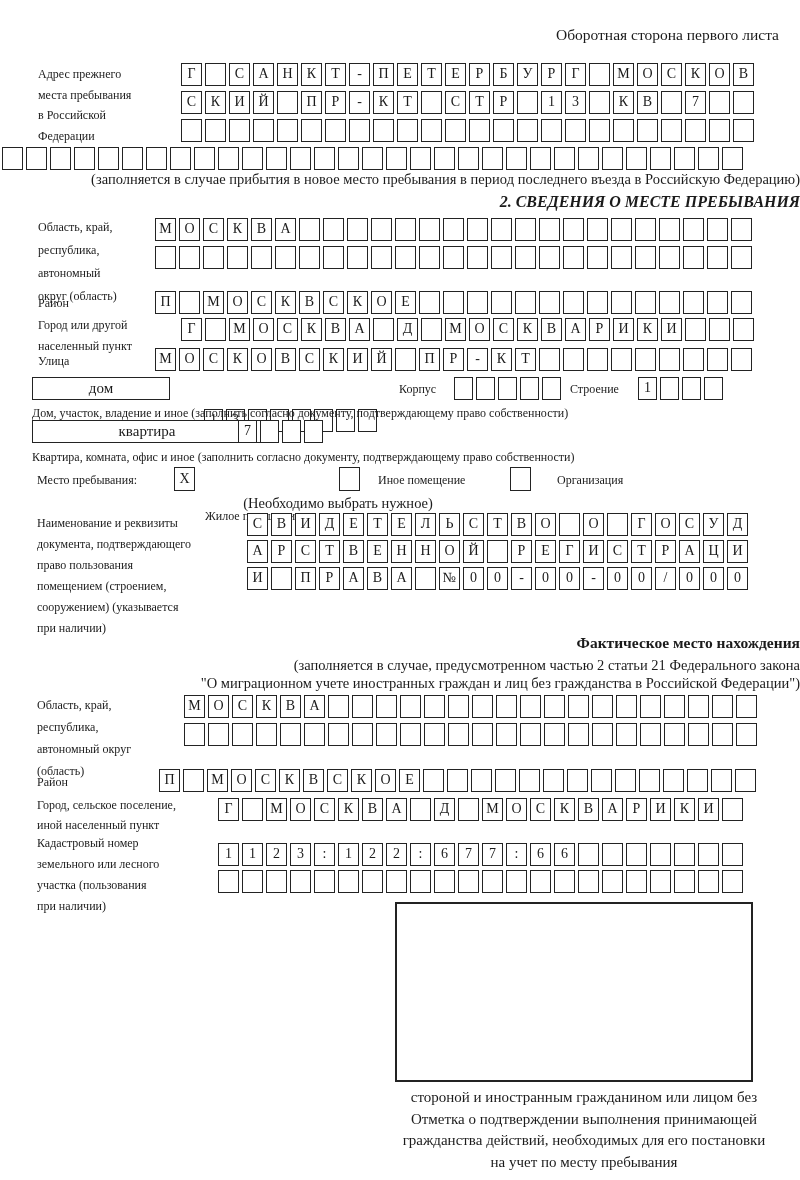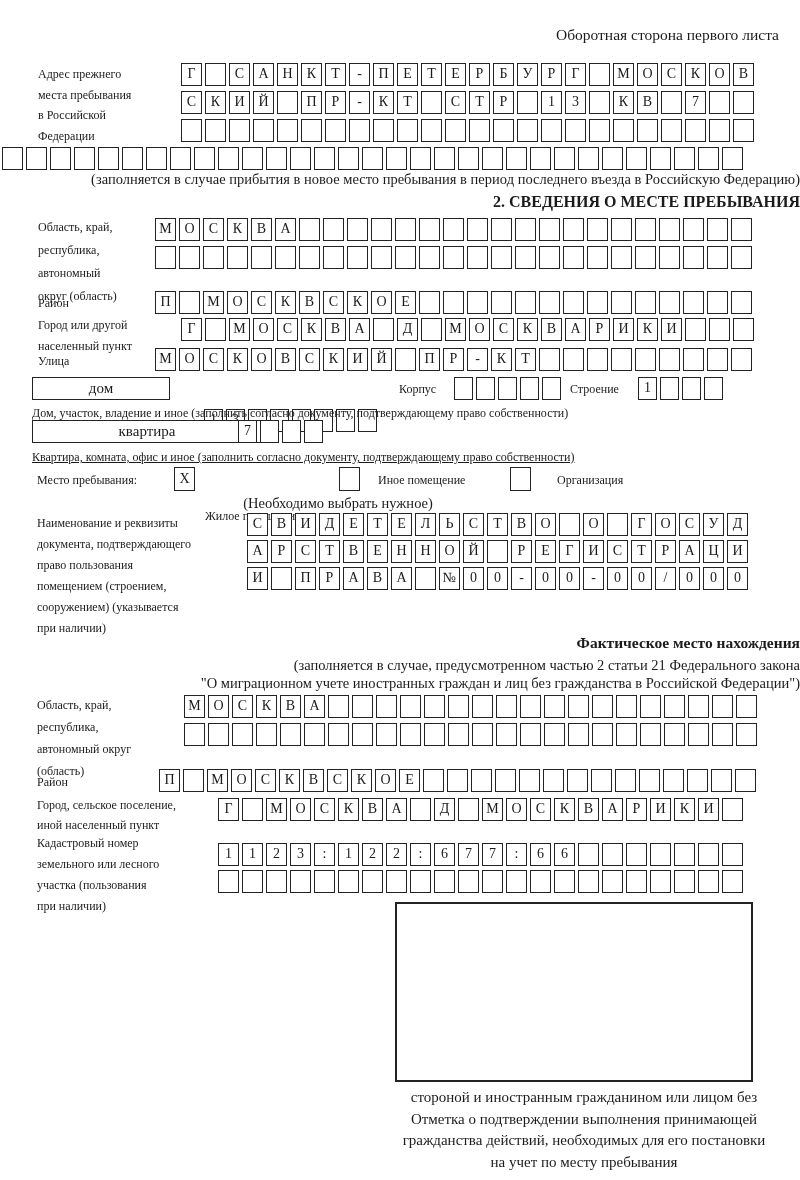--- a/index.html
+++ b/index.html
@@ -50,21 +50,21 @@
       <div>места пребывания</div>
       <div>в Российской</div>
       <div>Федерации</div>
     </div>
   <div class="cellrow" style="left:181px;top:63px;"><span class="cell">Г</span><span class="cell"></span><span class="cell">С</span><span class="cell">А</span><span class="cell">Н</span><span class="cell">К</span><span class="cell">Т</span><span class="cell">-</span><span class="cell">П</span><span class="cell">Е</span><span class="cell">Т</span><span class="cell">Е</span><span class="cell">Р</span><span class="cell">Б</span><span class="cell">У</span><span class="cell">Р</span><span class="cell">Г</span><span class="cell"></span><span class="cell">М</span><span class="cell">О</span><span class="cell">С</span><span class="cell">К</span><span class="cell">О</span><span class="cell">В</span></div>
   <div class="cellrow" style="left:181px;top:91px;"><span class="cell">С</span><span class="cell">К</span><span class="cell">И</span><span class="cell">Й</span><span class="cell"></span><span class="cell">П</span><span class="cell">Р</span><span class="cell">-</span><span class="cell">К</span><span class="cell">Т</span><span class="cell"></span><span class="cell">С</span><span class="cell">Т</span><span class="cell">Р</span><span class="cell"></span><span class="cell">1</span><span class="cell">3</span><span class="cell"></span><span class="cell">К</span><span class="cell">В</span><span class="cell"></span><span class="cell">7</span><span class="cell"></span><span class="cell"></span></div>
   <div class="cellrow" style="left:181px;top:119px;"><span class="cell"></span><span class="cell"></span><span class="cell"></span><span class="cell"></span><span class="cell"></span><span class="cell"></span><span class="cell"></span><span class="cell"></span><span class="cell"></span><span class="cell"></span><span class="cell"></span><span class="cell"></span><span class="cell"></span><span class="cell"></span><span class="cell"></span><span class="cell"></span><span class="cell"></span><span class="cell"></span><span class="cell"></span><span class="cell"></span><span class="cell"></span><span class="cell"></span><span class="cell"></span><span class="cell"></span></div>
   <div class="cellrow" style="left:2px;top:147px;"><span class="cell"></span><span class="cell"></span><span class="cell"></span><span class="cell"></span><span class="cell"></span><span class="cell"></span><span class="cell"></span><span class="cell"></span><span class="cell"></span><span class="cell"></span><span class="cell"></span><span class="cell"></span><span class="cell"></span><span class="cell"></span><span class="cell"></span><span class="cell"></span><span class="cell"></span><span class="cell"></span><span class="cell"></span><span class="cell"></span><span class="cell"></span><span class="cell"></span><span class="cell"></span><span class="cell"></span><span class="cell"></span><span class="cell"></span><span class="cell"></span><span class="cell"></span><span class="cell"></span><span class="cell"></span><span class="cell"></span></div>
   <div class="centered note" style="top:171px;">(заполняется в случае прибытия в новое место пребывания в период последнего въезда в Российскую Федерацию)</div>
 
-  <div class="centered heading" style="top:193px;">2. СВЕДЕНИЯ О МЕСТЕ ПРЕБЫВАНИЯ</div>
+  <div class="centered heading" style="top:193px;font-style:italic;">2. СВЕДЕНИЯ О МЕСТЕ ПРЕБЫВАНИЯ</div>
 
   <div class="lbl" style="left:38px;top:216px;line-height:23px;">
       <div>Область, край,</div>
       <div>республика,</div>
       <div>автономный</div>
       <div>округ (область)</div>
     </div>
   <div class="cellrow" style="left:155px;top:218px;"><span class="cell">М</span><span class="cell">О</span><span class="cell">С</span><span class="cell">К</span><span class="cell">В</span><span class="cell">А</span><span class="cell"></span><span class="cell"></span><span class="cell"></span><span class="cell"></span><span class="cell"></span><span class="cell"></span><span class="cell"></span><span class="cell"></span><span class="cell"></span><span class="cell"></span><span class="cell"></span><span class="cell"></span><span class="cell"></span><span class="cell"></span><span class="cell"></span><span class="cell"></span><span class="cell"></span><span class="cell"></span><span class="cell"></span></div>
   <div class="cellrow" style="left:155px;top:246px;"><span class="cell"></span><span class="cell"></span><span class="cell"></span><span class="cell"></span><span class="cell"></span><span class="cell"></span><span class="cell"></span><span class="cell"></span><span class="cell"></span><span class="cell"></span><span class="cell"></span><span class="cell"></span><span class="cell"></span><span class="cell"></span><span class="cell"></span><span class="cell"></span><span class="cell"></span><span class="cell"></span><span class="cell"></span><span class="cell"></span><span class="cell"></span><span class="cell"></span><span class="cell"></span><span class="cell"></span><span class="cell"></span></div>
 
@@ -83,21 +83,21 @@
   <div class="widebox" style="left:32px;top:377px;width:138px;">дом</div>
   <div class="cellrow" style="left:204px;top:377px;margin-top:32px;"><span class="cell sm">1</span><span class="cell sm">3</span><span class="cell sm"></span><span class="cell sm"></span><span class="cell sm"></span><span class="cell sm"></span><span class="cell sm"></span><span class="cell sm"></span></div>
   <div class="lbl" style="left:399px;top:379px;">Корпус</div>
   <div class="cellrow" style="left:454px;top:377px;"><span class="cell sm"></span><span class="cell sm"></span><span class="cell sm"></span><span class="cell sm"></span><span class="cell sm"></span></div>
   <div class="lbl" style="left:570px;top:379px;">Строение</div>
   <div class="cellrow" style="left:638px;top:377px;"><span class="cell sm">1</span><span class="cell sm"></span><span class="cell sm"></span><span class="cell sm"></span></div>
   <div class="lbl" style="left:32px;top:403px;">Дом, участок, владение и иное (заполнить согласно документу, подтверждающему право собственности)</div>
 
   <div class="widebox" style="left:32px;top:420px;width:230px;">квартира</div>
   <div class="cellrow" style="left:238px;top:420px;"><span class="cell sm">7</span><span class="cell sm"></span><span class="cell sm"></span><span class="cell sm"></span></div>
-  <div class="lbl" style="left:32px;top:447px;text-decoration:underline;">Квартира, комната, офис и иное (заполнить согласно документу, подтверждающему право собственности)</div>
+  <div class="lbl" style="left:32px;top:447px;">Квартира, комната, офис и иное (заполнить согласно документу, подтверждающему право собственности)</div>
 
   <div class="lbl" style="left:37px;top:470px;">Место пребывания:</div>
   <div class="checkbox" style="left:174px;top:467px;">X</div>
   <div class="lbl" style="left:205px;top:470px;margin-top:36px;">Жилое помещение</div>
   <div class="checkbox" style="left:339px;top:467px;"></div>
   <div class="lbl" style="left:378px;top:470px;">Иное помещение</div>
   <div class="checkbox" style="left:510px;top:467px;"></div>
   <div class="lbl" style="left:557px;top:470px;">Организация</div>
   <div class="lbl note" style="left:0;top:493px;width:676px;text-align:center;">(Необходимо выбрать нужное)</div>
 

